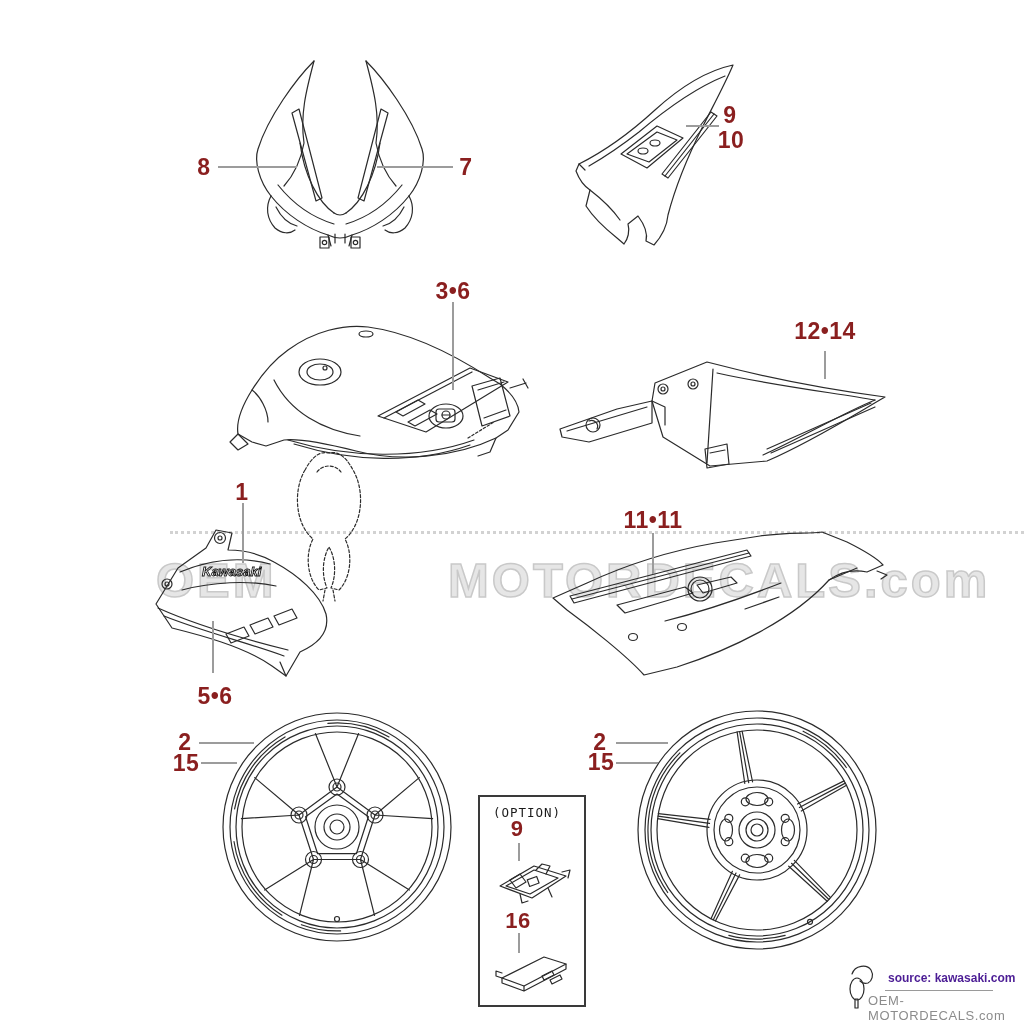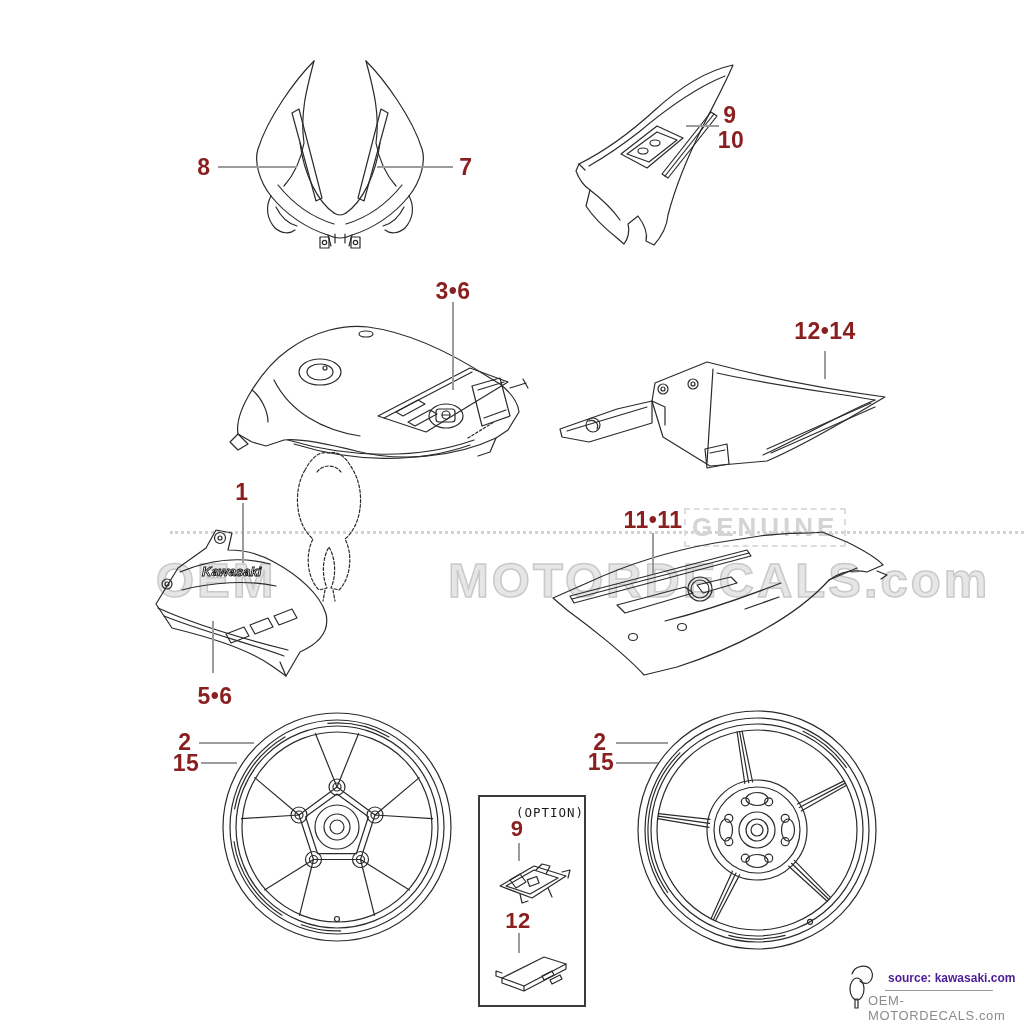--- a/index.html
+++ b/index.html
@@ -16,39 +16,38 @@
   
   .wm{position:absolute;color:#e6e6e6;-webkit-text-stroke:1.5px #c9c9c9;
       font-weight:bold;font-size:49px;letter-spacing:3px;z-index:0;white-space:nowrap;}
   .wm-genuine{position:absolute;left:684px;top:508px;padding:2px 6px;border:2px dashed #ddd;
       color:#d4d4d4;font-weight:bold;font-size:26px;letter-spacing:4px;z-index:0;}
   .wm-line{position:absolute;left:170px;top:531px;width:865px;height:0;
       border-top:3px dotted #d2d2d2;z-index:0;}
   
   .option-box{position:absolute;left:478px;top:795px;width:104px;height:208px;
       border:2px solid #3a3a3a;background:#fff;z-index:2;}
-  .option-header{position:absolute;transform:translate(-50%,-50%);left:550px;top:812px;
+  .option-header{position:absolute;transform:translate(-50%,-50%);left:527px;top:812px;
       font-family:"DejaVu Sans Mono",monospace;font-size:12.5px;letter-spacing:1px;color:#1a1a1a;z-index:5;}
   .option-label{font-size:22px;}
   
   .footer-src{position:absolute;left:888px;top:971px;font-size:12px;color:#4c1d95;z-index:5;font-weight:bold;}
   .footer-rule{position:absolute;left:885px;top:990px;width:108px;height:1px;background:#9a9a9a;z-index:5;}
   .footer-site{position:absolute;left:868px;top:993px;font-size:13px;font-weight:normal;
       letter-spacing:.6px;color:#8c8c8c;z-index:5;}
   .z1{z-index:1}.z2{z-index:2}
 </style>
 </head>
 <body>
 
 <div id="canvas">
 
   <div class="wm-line"></div>
   <div class="wm" style="left:156px;top:552px;">OEM</div>
   <div class="wm" style="left:448px;top:552px;">MOTORDECALS.com</div>
-  <div class="wm-genuine">GENUINE</div>
   <svg class="part" style="left:283px;top:438px;z-index:0;" width="96" height="166" viewBox="0 0 96 166">
     <g stroke="#d8d8d8" stroke-width="2" stroke-dasharray="3 2">
       <path d="M22,32 C10,52 12,86 30,101 C22,116 24,140 36,152 L44,150 C38,136 40,119 46,109 C52,119 54,136 48,150 L56,152 C68,140 70,116 62,101 C80,86 82,52 70,32 C62,17 54,13 46,15 C38,13 30,17 22,32 Z"></path>
       <path d="M42,152 L40,163 M50,152 L52,163"></path>
       <path d="M34,34 C40,26 52,26 58,34"></path>
     </g>
   </svg>
 
   <svg class="part z1" style="left:240px;top:55px;" width="200" height="195" viewBox="0 0 200 195">
     <path d="M74,6 C56,24 28,62 18,94 C14,106 19,126 31,141" stroke-width="1.5"></path>
@@ -286,21 +285,21 @@
   <div class="callout" style="left:453px;top:291px;">3•6</div>
   <div class="callout" style="left:825px;top:331px;text-align:right;">12•14</div>
   <div class="callout" style="left:242px;top:492px;">1</div>
   <div class="callout" style="left:215px;top:696px;">5•6</div>
   <div class="callout" style="left:653px;top:520px;">11•11</div>
   <div class="callout" style="left:185px;top:742px;">2</div>
   <div class="callout" style="left:186px;top:763px;">15</div>
   <div class="callout" style="left:600px;top:742px;">2</div>
   <div class="callout" style="left:601px;top:762px;">15</div>
   <div class="callout option-label" style="left:517px;top:829px;">9</div>
-  <div class="callout option-label" style="left:518px;top:921px;">12</div>
+  <div class="callout option-label" style="left:518px;top:921px;">16</div>
 
   <svg class="part" style="left:846px;top:962px;z-index:5;" width="28" height="48" viewBox="0 0 28 48">
     <path d="M6,12 C9,3 21,2 25,8 C28,13 26,19 22,21 C19,22 16,21 14,19" stroke="#8a8a8a" stroke-width="3"></path>
     <ellipse cx="11" cy="27" rx="7" ry="11" fill="#8a8a8a" stroke="none"></ellipse>
     <rect x="9" y="37" width="3" height="9" fill="#8a8a8a" stroke="none"></rect>
   </svg>
   <div class="footer-src">source: kawasaki.com</div>
   <div class="footer-rule"></div>
   <div class="footer-site">OEM-MOTORDECALS.com</div>
 

